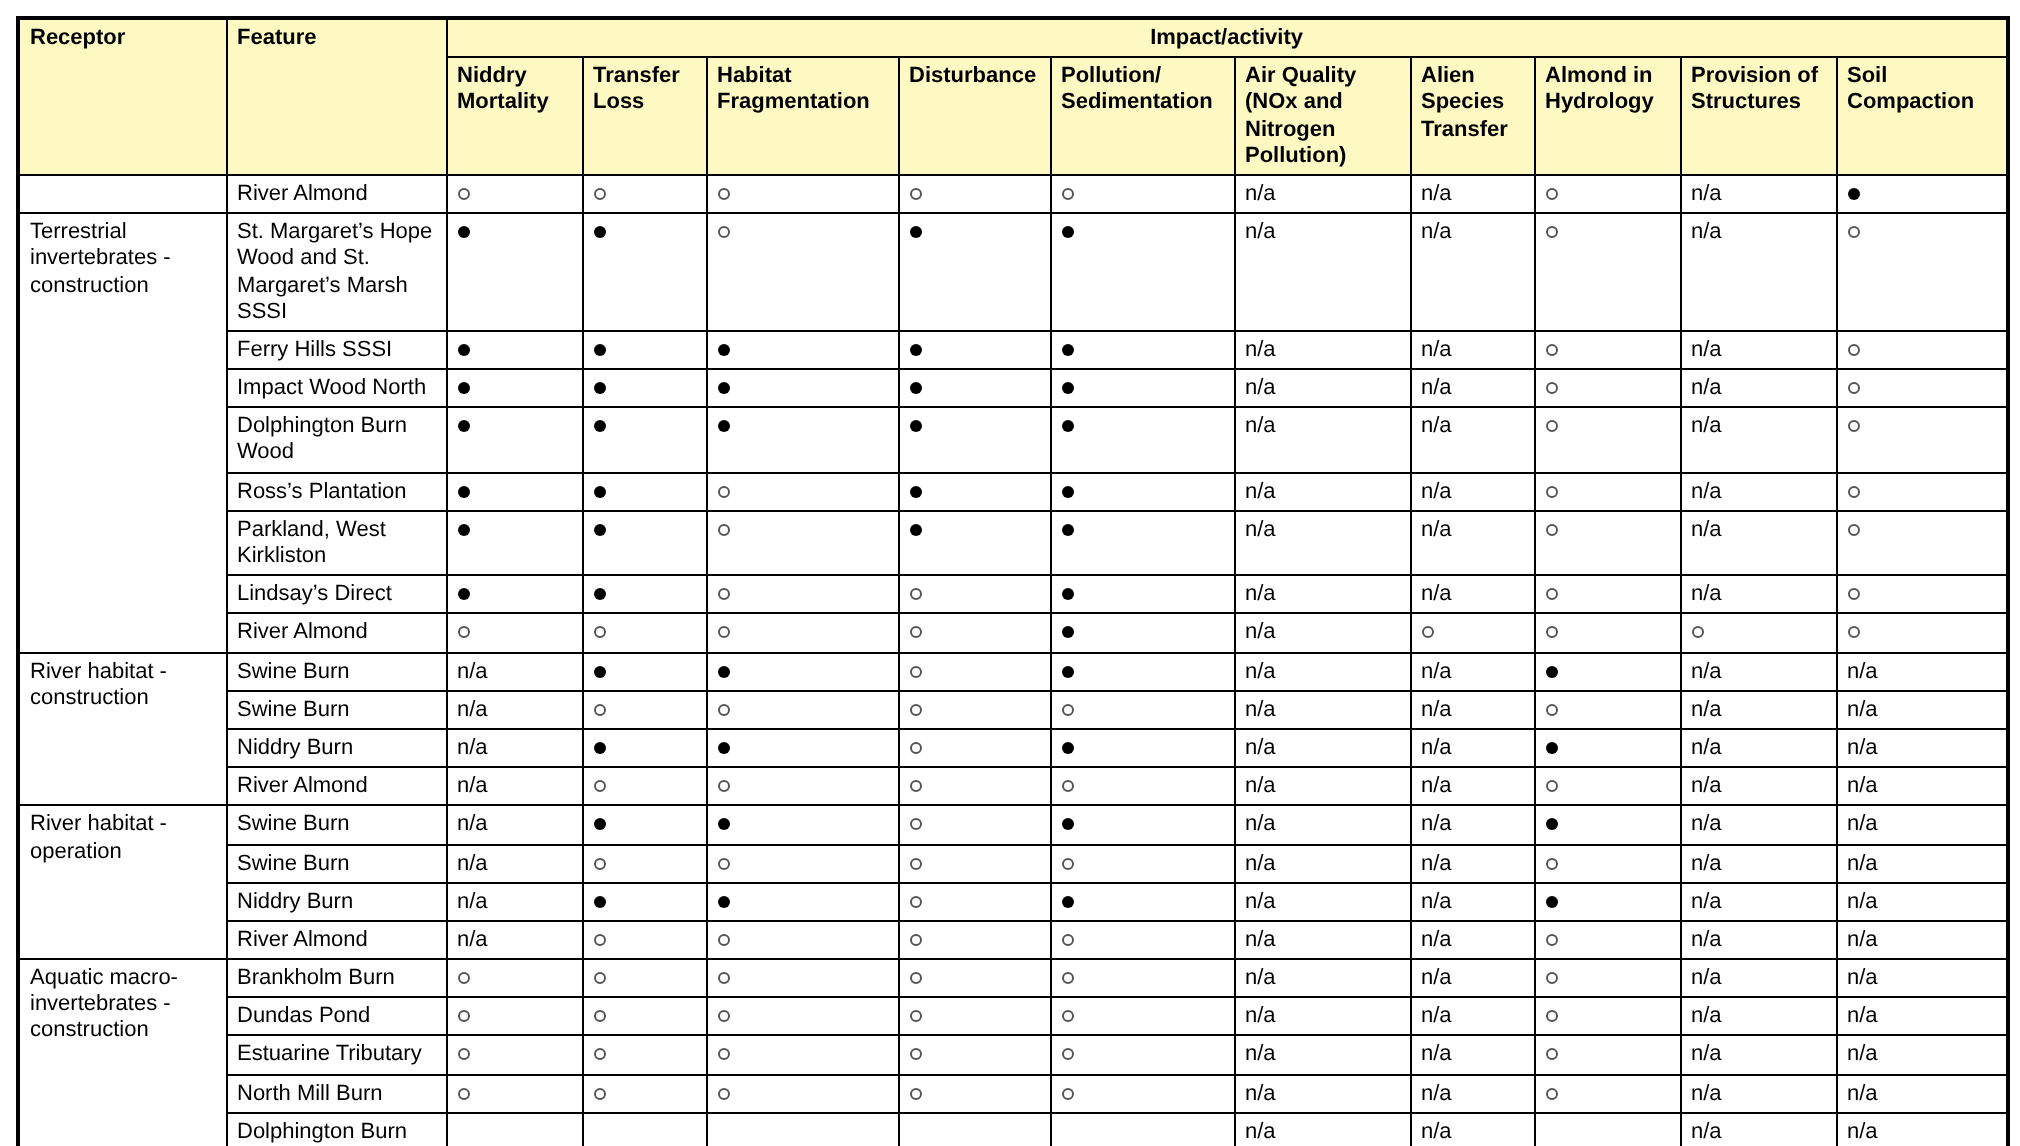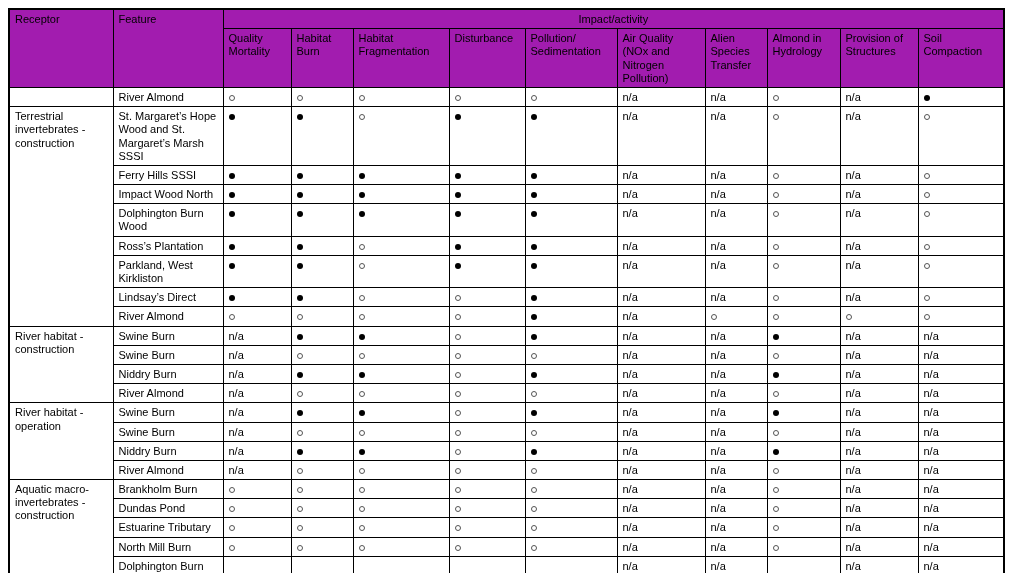--- a/index.html
+++ b/index.html
@@ -22,22 +22,22 @@
     border: 1px solid #000;
     vertical-align: top;
     text-align: left;
     padding: 3px 5px 2px 5px;
     font-size: 11px;
     line-height: 1.2;
     color: #000;
     overflow-wrap: break-word;
   }
   thead th {
-    background: #a21caf;
-    font-weight: normal;
+    background: #fef9c3;
+    font-weight: bold;
   }
   th.impact-group {
     text-align: center;
     height: 14px;
   }
   tr.subhead th { height: 52px; }
   tbody td { height: 13px; }
 
   .dot {
     display: inline-block;
@@ -67,22 +67,22 @@
       <col style="width:78px">
       <col style="width:86px">
     </colgroup>
     <thead>
       <tr>
         <th rowspan="2">Receptor</th>
         <th rowspan="2">Feature</th>
         <th colspan="10" class="impact-group">Impact/activity</th>
       </tr>
       <tr class="subhead">
-        <th>Quality Mortality</th>
-        <th>Habitat Burn</th>
+        <th>Niddry Mortality</th>
+        <th>Transfer Loss</th>
         <th>Habitat Fragmentation</th>
         <th>Disturbance</th>
         <th>Pollution/ Sedimentation</th>
         <th>Air Quality (NOx and Nitrogen Pollution)</th>
         <th>Alien Species Transfer</th>
         <th>Almond in Hydrology</th>
         <th>Provision of Structures</th>
         <th>Soil Compaction</th>
       </tr>
     </thead>

